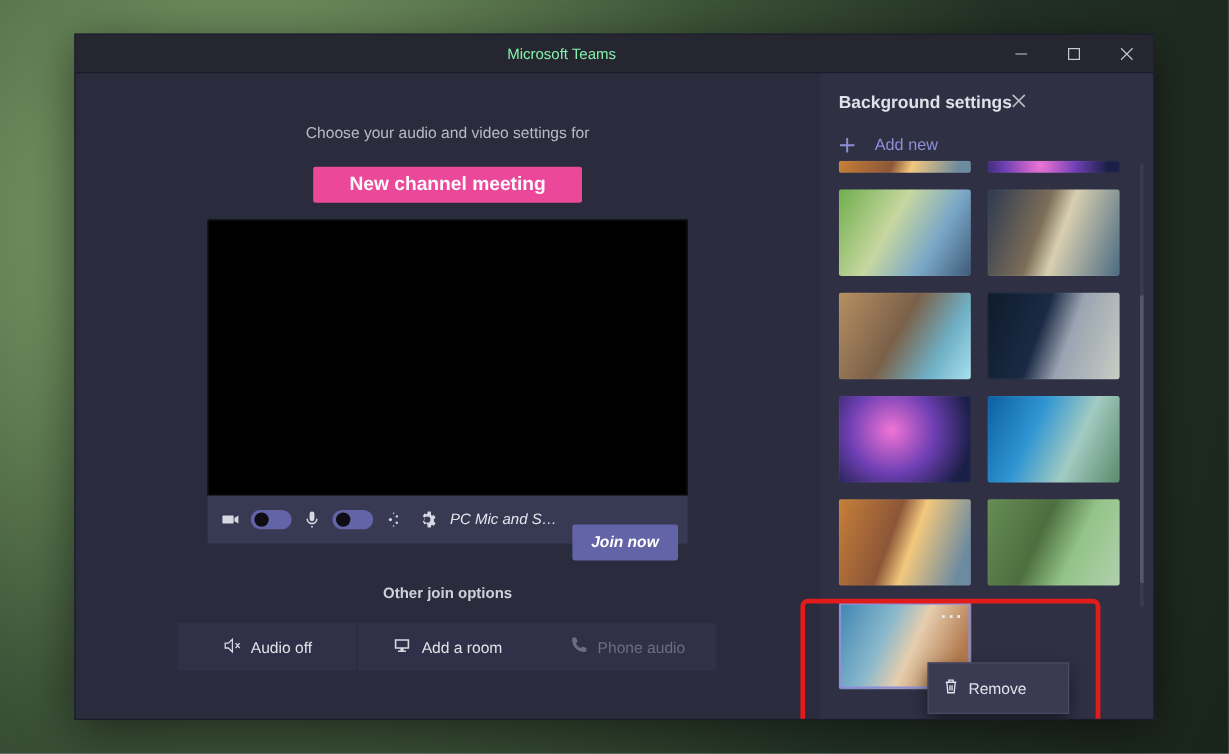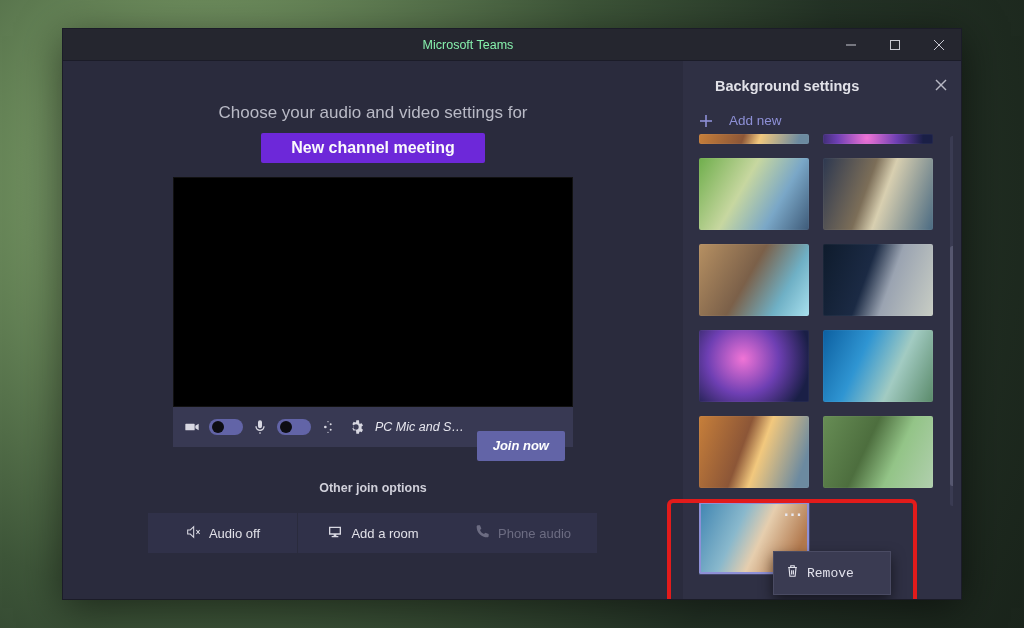--- a/index.html
+++ b/index.html
@@ -22,23 +22,23 @@
     font-size:12.5px;
   }
   .titlebar .center { flex:1; text-align:center; color:#86efac; }
   .win-controls { display:flex; }
   .win-btn { width:44px; height:32px; display:flex; align-items:center; justify-content:center; color:#c8c8d2; cursor:default; }
   .win-btn svg { width:10px; height:10px; stroke:#c8c8d2; stroke-width:1; fill:none; }
   .body { flex:1; display:flex; overflow:hidden; }
 
   
   .main-panel { flex:1; padding: 24px 30px 0 30px; display:flex; flex-direction:column; align-items:center; }
-  .settings-hint { font-size:17px; color:#b9bac6; margin-top:18px; }
+  .settings-hint { font-size:13px; color:#b9bac6; margin-top:18px; }
   .meeting-name-box {
-    margin-top:10px; background:#6d28d9; padding:6px 30px; border-radius:2px;
+    margin-top:21px; background:#ec4899; padding:6px 30px; border-radius:2px;
   }
   .meeting-name { font-size:16px; font-weight:700; color:#fafafc; }
   .video-block { margin-top:14px; width:400px;font-style:italic; }
   .preview {
     width:100%; height:230px; background:#000; border:1px solid #111;
   }
   .controls-bar {
     background:#383953; height:40px; display:flex; align-items:center;
     padding:0 8px; gap:6px;
   }
@@ -67,21 +67,21 @@
   }
   .option-cell.disabled { color:#6c6c82; }
   .option-cell.disabled svg { fill:#6c6c82; }
   .option-cell svg { width:16px; height:16px; fill:#d8d8e2; }
 
   
   .side-panel {
     width:278px; background:#2f3044; display:flex; flex-direction:column;
     padding:16px 8px 8px 16px; position:relative;
   }
-  .side-header { display:flex; align-items:center; justify-content:space-between; padding-right:6px;margin-left:16px;}
+  .side-header { display:flex; align-items:center; justify-content:flex-start; padding-right:6px;}
   .side-title { font-size:14.5px; font-weight:700; }
   .close-x svg { width:12px; height:12px; stroke:#b8b8c4; stroke-width:1.4; fill:none; }
   .add-new {
     margin-top:18px; display:flex; align-items:center; gap:16px;
     color:#8e90d7; font-size:13.5px; cursor:default;
   }
   .add-new svg { width:14px; height:14px; stroke:#8e90d7; stroke-width:1.6; }
   .bg-scroll { margin-top:6px; flex:1; overflow:hidden; position:relative; }
   .bg-scroll-inner { height:100%; overflow:hidden; }
   .bg-grid {
@@ -112,21 +112,21 @@
   .scrollbar {
     position:absolute; right:-2px; top:2px; width:5px; height:370px; background:#3a3b52; border-radius:3px;
   }
   .scrollbar .thumb-bar {
     position:absolute; top:110px; width:5px; height:240px; background:#56576f; border-radius:3px;
   }
 
   
   .ctx-menu {
     position:absolute; left:90px; bottom:4px; background:#3a3b52; border:1px solid #4a4b63;
-    box-shadow:0 6px 14px rgba(0,0,0,0.55); padding:6px 0; width:118px;font-family:Liberation Mono, monospace;
+    box-shadow:0 6px 14px rgba(0,0,0,0.55); padding:6px 0; width:118px;
   }
   .ctx-item {
     display:flex; align-items:center; gap:8px; padding:6px 12px; font-size:13px; color:#e2e2ec;
   }
   .ctx-item svg { width:13px; height:14px; fill:none; stroke:#e2e2ec; stroke-width:1.3; }
 
   
   .redbox {
     position:absolute; border:4px solid #e21b1b; border-radius:6px;
     pointer-events:none;

